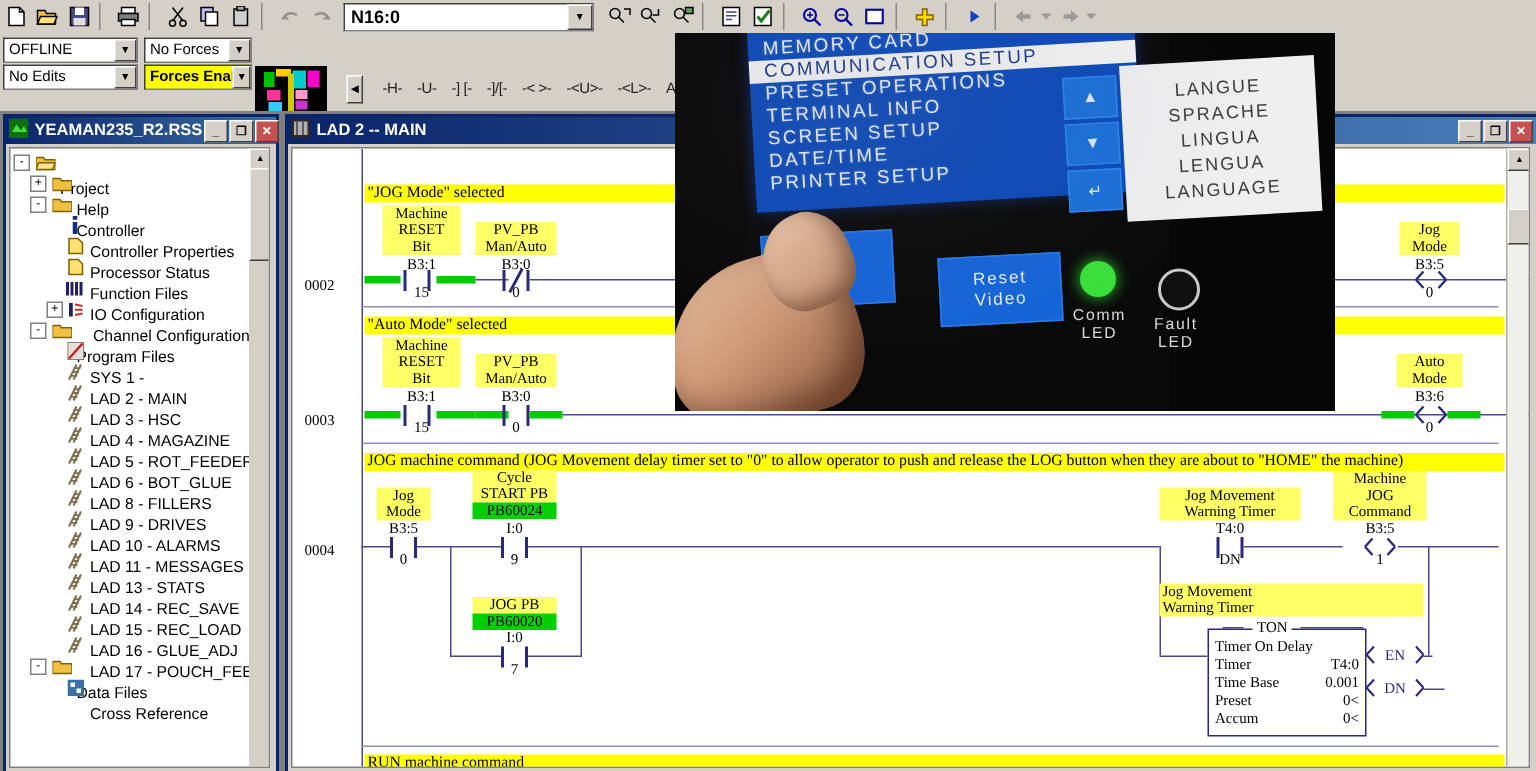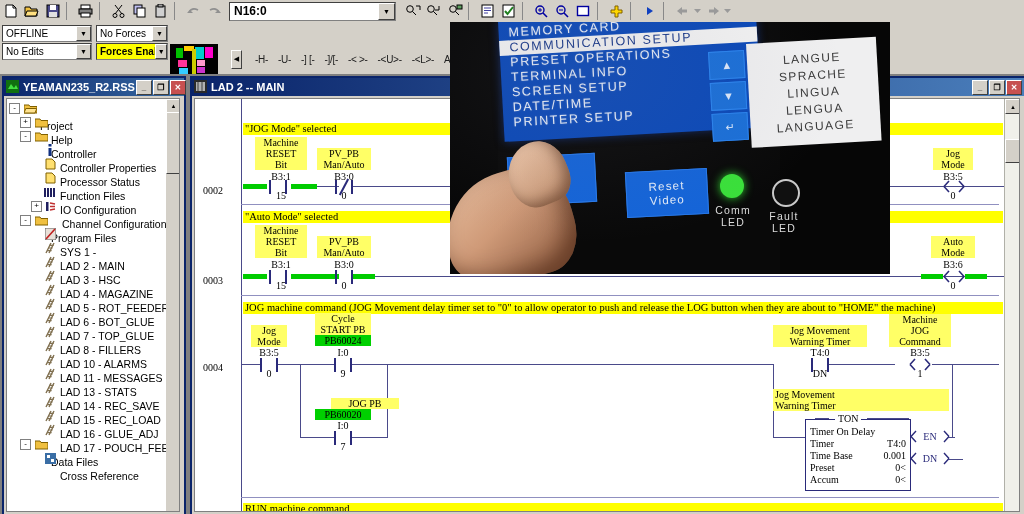--- a/index.html
+++ b/index.html
@@ -559,31 +559,31 @@
             <span class="tlbl">LAD 6 - BOT_GLUE</span>
           </div>
           <div class="tnode" style="padding-left: 22px;">
             <span style="display:inline-block;width:12px;flex:0 0 auto;"></span>
             <span class="tico">
               <svg width="12" height="12" viewBox="0 0 12 12">
                 <path d="M2 11L7 1M5 11L10 1" stroke="#807050" stroke-width="1.4"></path>
                 <path d="M3.2 8.6h4.4M4.2 6h4.4M5.2 3.4h4.4" stroke="#807050" stroke-width="1.2"></path>
               </svg>
             </span>
-            <span class="tlbl">LAD 7 - TOP_GLUE</span>
-          </div>
-          <div class="tnode" style="padding-left: 22px;">
-            <span style="display:inline-block;width:12px;flex:0 0 auto;"></span>
-            <span class="tico">
-              <svg width="12" height="12" viewBox="0 0 12 12">
-                <path d="M2 11L7 1M5 11L10 1" stroke="#807050" stroke-width="1.4"></path>
-                <path d="M3.2 8.6h4.4M4.2 6h4.4M5.2 3.4h4.4" stroke="#807050" stroke-width="1.2"></path>
-              </svg>
-            </span>
             <span class="tlbl">LAD 8 - FILLERS</span>
+          </div>
+          <div class="tnode" style="padding-left: 22px;">
+            <span style="display:inline-block;width:12px;flex:0 0 auto;"></span>
+            <span class="tico">
+              <svg width="12" height="12" viewBox="0 0 12 12">
+                <path d="M2 11L7 1M5 11L10 1" stroke="#807050" stroke-width="1.4"></path>
+                <path d="M3.2 8.6h4.4M4.2 6h4.4M5.2 3.4h4.4" stroke="#807050" stroke-width="1.2"></path>
+              </svg>
+            </span>
+            <span class="tlbl">LAD 9 - DRIVES</span>
           </div>
           <div class="tnode" style="padding-left: 22px;">
             <span style="display:inline-block;width:12px;flex:0 0 auto;"></span>
             <span class="tico">
               <svg width="12" height="12" viewBox="0 0 12 12">
                 <path d="M2 11L7 1M5 11L10 1" stroke="#807050" stroke-width="1.4"></path>
                 <path d="M3.2 8.6h4.4M4.2 6h4.4M5.2 3.4h4.4" stroke="#807050" stroke-width="1.2"></path>
               </svg>
             </span>
             <span class="tlbl">LAD 10 - ALARMS</span>
@@ -811,21 +811,21 @@
             <div class="bar br"></div>
         </div>
         <div class="bitn" style="left:120px;top:269px;width:56px;">9</div>
         <div class="wire" style="left:105px;top:265px;width:34px;height:1px;"></div>
         <div class="wire" style="left:157px;top:265px;width:36px;height:1px;"></div>
 
         <div class="wire" style="left:105px;top:265px;width:1px;height:74px;"></div>
         <div class="wire" style="left:192px;top:265px;width:1px;height:74px;"></div>
         <div class="wire" style="left:105px;top:338px;width:34px;height:1px;"></div>
         <div class="wire" style="left:157px;top:338px;width:36px;height:1px;"></div>
-        <div class="lbl" style="left:136px;top:299px;width:68px;">
+        <div class="lbl" style="left:120px;top:299px;width:56px;">
           <div>JOG PB</div>
         </div>
         <div class="lblgrn" style="left:120px;top:310px;width:56px;">PB60020</div>
         <div class="addr" style="left:120px;top:321px;width:56px;">I:0</div>
         <div class="contact" style="left:139px;top:332px;">
           <div class="bar bl"></div>
             <div class="bar br"></div>
         </div>
         <div class="bitn" style="left:120px;top:342px;width:56px;">7</div>
 

